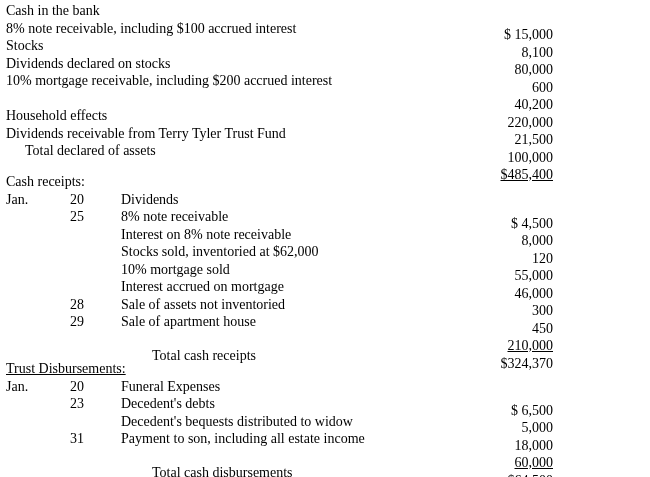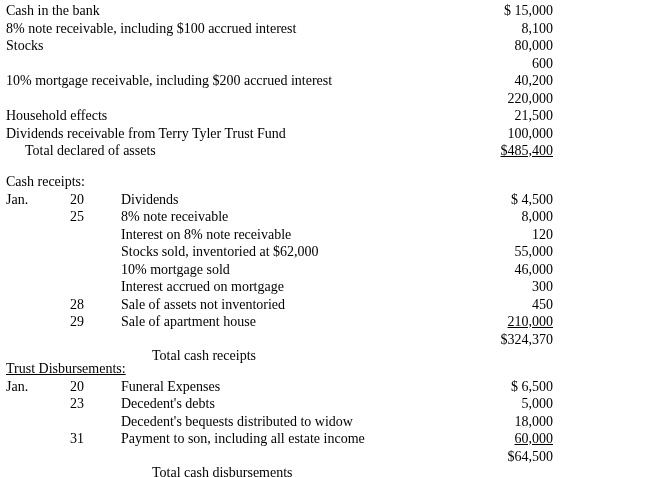--- a/index.html
+++ b/index.html
@@ -8,40 +8,41 @@
     font-family: "Liberation Serif", "DejaVu Serif", serif;
     font-size: 14px; color: #000000;
   }
   .row { position: absolute; left: 0; width: 560px; height: 17.5px; line-height: 17.5px; white-space: nowrap; }
   .lbl { position: absolute; left: 6px; }
   .lbl.indent { left: 25px; }
   .month { position: absolute; left: 6px; }
   .day { position: absolute; left: 70px; }
   .desc { position: absolute; left: 121px; }
   .desc.indent { left: 152px; margin-top: 16px; }
-  .amt { position: absolute; right: 7px; text-align: right; }
+  .amt { position: absolute; right: 7px; text-align: right; margin-top: 24px; }
   .ul { text-decoration: underline; }
 </style>
 </head>
 <body>
 
 <div>
   <div class="row" style="top:2px">
     <span class="lbl">Cash in the bank</span>
     <span class="amt">$ 15,000</span>
   </div>
   <div class="row" style="top:19.5px">
     <span class="lbl">8% note receivable, including $100 accrued interest</span>
     <span class="amt">8,100</span>
   </div>
   <div class="row" style="top:37px">
     <span class="lbl">Stocks</span>
     <span class="amt">80,000</span>
   </div>
   <div class="row" style="top:54.5px">
+    <span class="lbl">Dividends declared on stocks</span>
     <span class="amt">600</span>
   </div>
   <div class="row" style="top:72px">
     <span class="lbl">10% mortgage receivable, including $200 accrued interest</span>
     <span class="amt">40,200</span>
   </div>
   <div class="row" style="top:89.5px">
     <span class="amt">220,000</span>
   </div>
   <div class="row" style="top:107px">

